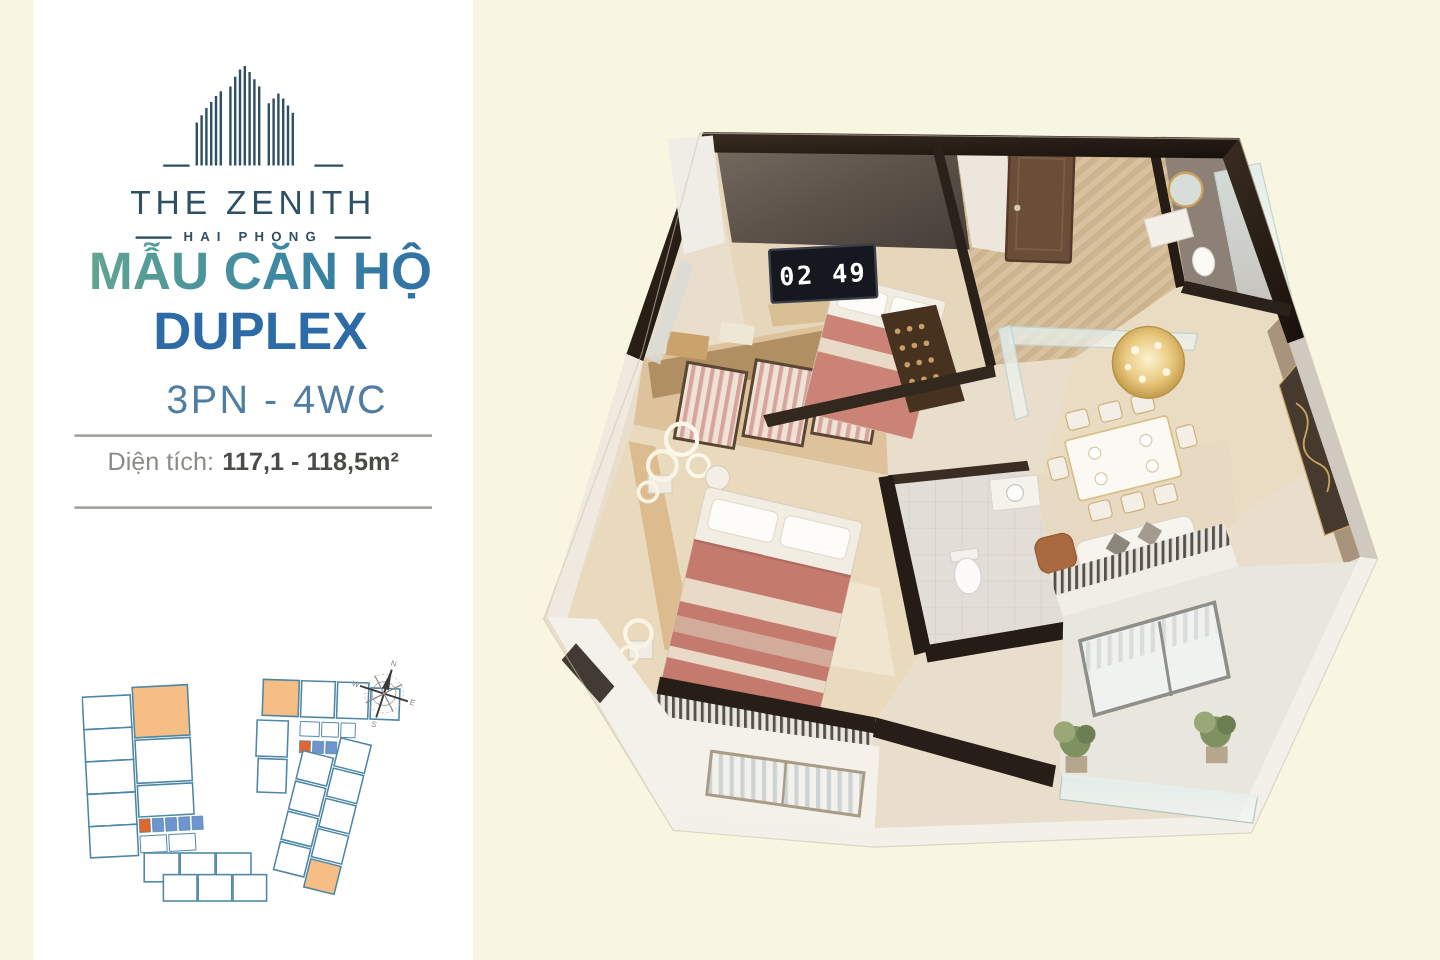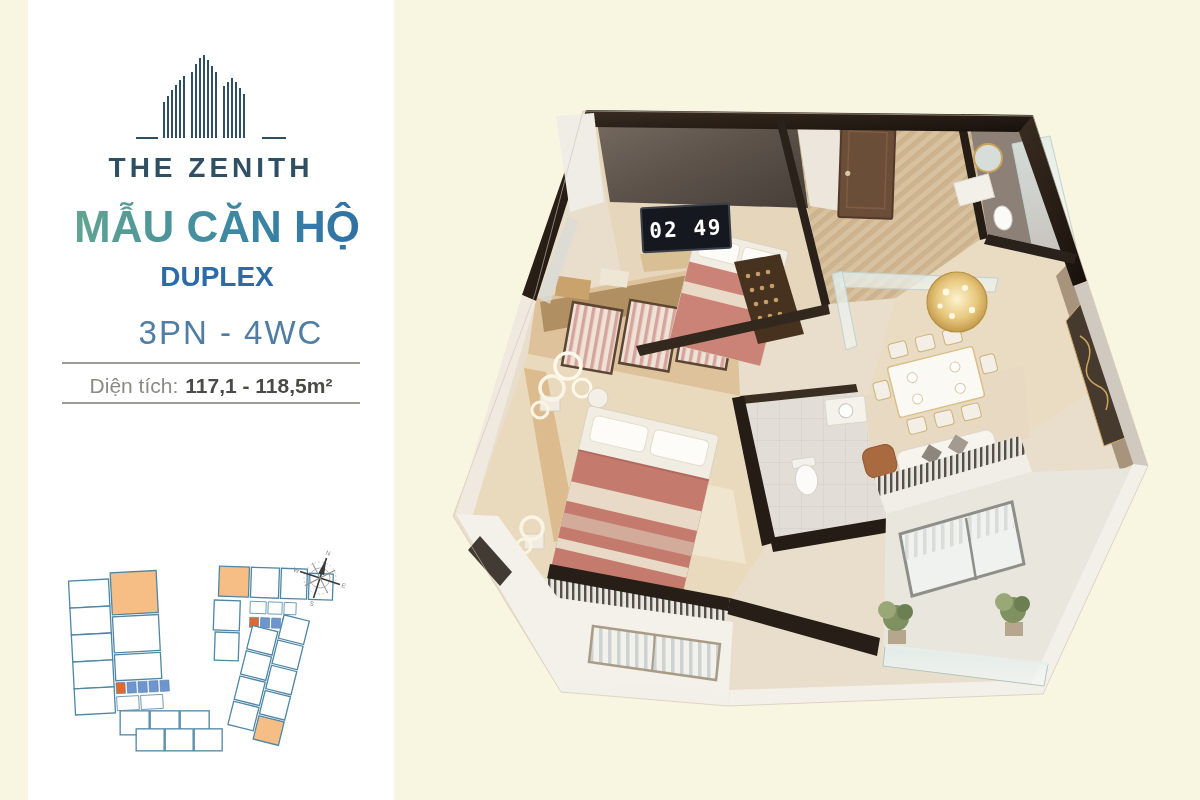--- a/index.html
+++ b/index.html
@@ -8,37 +8,37 @@
     position:relative;
     background:#f8f5e1;
     font-family:"Liberation Sans", sans-serif;
     overflow:hidden;
   }
   .panel {
     position:absolute; left:28px; top:0; width:366px; height:800px;
     background:#ffffff;
   }
   .logo { position:absolute; top:52px; left:0; right:0; text-align:center; color:#2e4f64; }
-  .logo-name { font-size:28px; letter-spacing:4px; font-weight:700; margin-top:4px; }
+  .logo-name { font-size:28px; letter-spacing:4px; font-weight:400; margin-top:4px; }
   .logo-sub { display:flex; align-items:center; justify-content:center; gap:10px; margin-top:7px; }
   .logo-sub .rule { width:30px; height:2px; background:#2e4f64; }
   .logo-sub .sub-text { font-size:11px; letter-spacing:6px; font-weight:bold; color:#2e4f64; }
   .title-block { position:absolute; top:202px; left:12px; right:0; text-align:center; font-weight:bold; }
   .title-line1 {
     font-size:44px; line-height:50px;
     background:linear-gradient(90deg,#68ab8e 0%, #3d88a2 55%, #2c6ba5 100%);
     -webkit-background-clip:text; background-clip:text; color:transparent;
   }
-  .title-line2 { font-size:28px; line-height:50px; color:#2d6ba6; }
+  .title-line2 { font-size:44px; line-height:50px; color:#2d6ba6; }
   .config-line { position:absolute; top:314px; left:0; right:0; text-align:center;
     font-size:33px; color:#4f7da4; letter-spacing:2px; font-weight:400;margin-left:40px; }
   .area-row {
     position:absolute; top:362px; left:34px; width:298px;
     border-top:2px solid #9a9a96; border-bottom:2px solid #9a9a96;
-    padding:10px 0 4px; text-align:center; font-size:21px;
+    padding:10px 0 24px; text-align:center; font-size:21px;
   }
   .area-label { color:#8b8b86; margin-right:7px; }
   .area-value { color:#4a4a46; font-weight:bold; }
   .keyplan { position:absolute; left:40px; top:550px; }
   .render { position:absolute; left:428px; top:66px; }
 </style>
 </head>
 <body>
 
 <div class="panel">
@@ -63,20 +63,25 @@
         <line x1="82" y1="20" x2="82" y2="86"></line>
         <line x1="90" y1="34" x2="90" y2="86"></line>
           <line x1="94" y1="30" x2="94" y2="86"></line>
         <line x1="98" y1="26" x2="98" y2="86"></line>
           <line x1="102" y1="30" x2="102" y2="86"></line>
         <line x1="106" y1="36" x2="106" y2="86"></line>
           <line x1="110" y1="42" x2="110" y2="86"></line>
       </g>
     </svg>
     <div class="logo-name">THE ZENITH</div>
+    <div class="logo-sub">
+      <span class="rule"></span>
+      <span class="sub-text">HAI PHONG</span>
+      <span class="rule"></span>
+    </div>
   </div>
 
   <div class="title-block">
     <div class="title-line1">MẪU CĂN HỘ</div>
     <div class="title-line2">DUPLEX</div>
   </div>
   <div class="config-line">3PN - 4WC</div>
 
   <div class="area-row">
     <span class="area-label">Diện tích:</span><span class="area-value">117,1 - 118,5m²</span>

